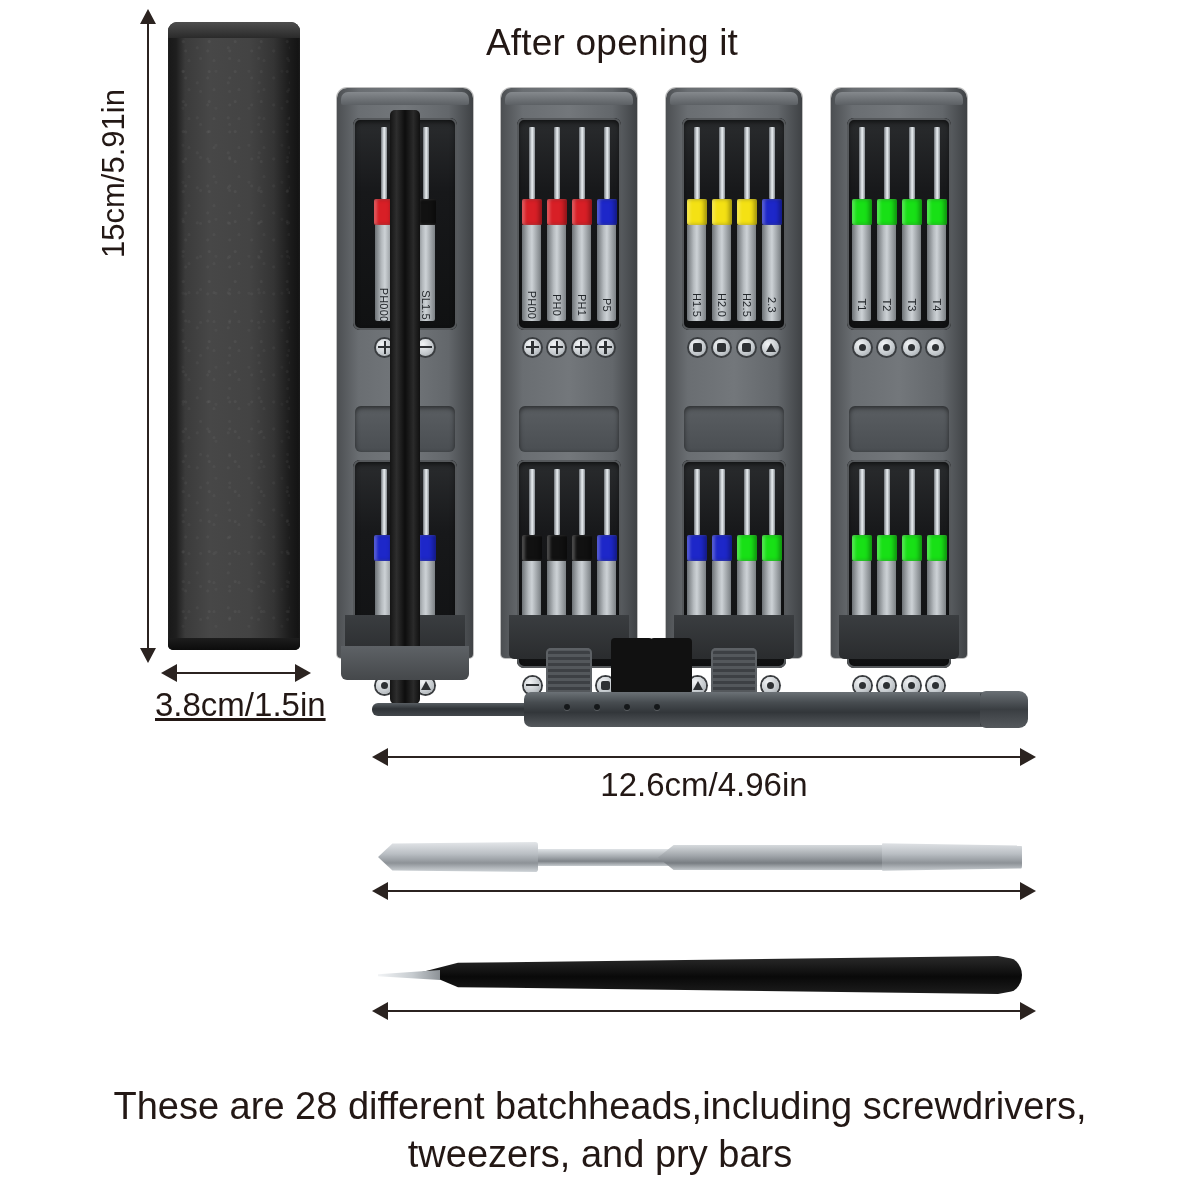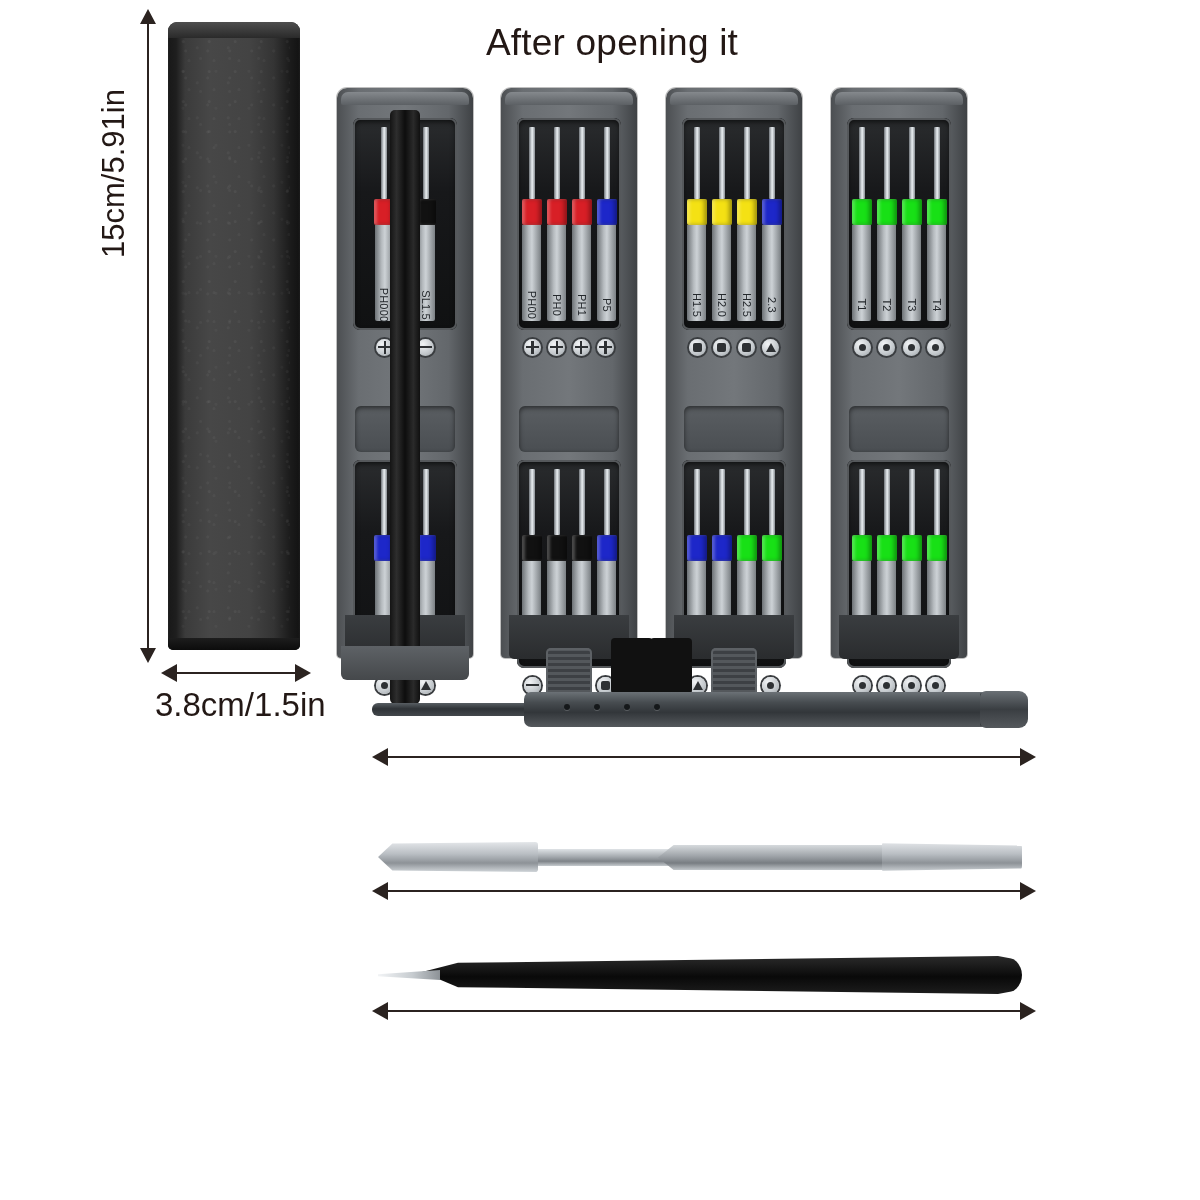--- a/index.html
+++ b/index.html
@@ -259,21 +259,21 @@
   </div>
 
   <div class="closed-case">
     <div class="case-grain"></div>
   </div>
 
   <div class="vdim"></div>
   <div class="vdim-label">15cm/5.91in</div>
 
   <div class="hdim" style="left:175px; top:672px; width:122px;"></div>
-  <div class="hdim-label" style="left:155px; top:686px; width:162px;">3.8cm/1.5in</div>
+  <div class="hdim-label" style="left:155px; top:686px; width:162px;text-decoration:underline;">3.8cm/1.5in</div>
 
   <div id="trays">
       <div class="tray" style="left: 337px;">
         <div class="tray-lip"></div>
         <div class="bay bay-top">
           <div class="bit">
             <div class="bit-tip" style="height:72px"></div>
             <div class="bit-band" style="background:#d81f26"></div>
             <div class="bit-shank" style="height:96px">
               <span class="bit-text">PH000</span>
@@ -620,30 +620,33 @@
     <div class="grip">
       <div class="hole" style="left:40px"></div>
       <div class="hole" style="left:70px"></div>
       <div class="hole" style="left:100px"></div>
       <div class="hole" style="left:130px"></div>
     </div>
     <div class="capline"></div>
     <div class="cap"></div>
   </div>
   <div class="hdim" style="left:386px; top:756px; width:636px;"></div>
+  <div class="hdim-label" style="left:386px; top:766px; width:636px;">12.6cm/4.96in</div>
 
   <div class="prybar">
     <div class="pry-mid"></div>
     <div class="pry-core"></div>
     <div class="pry-blade pry-left"></div>
     <div class="pry-blade pry-right"></div>
   </div>
   <div class="hdim" style="left:386px; top:890px; width:636px;"></div>
 
   <div class="tweezers">
     <div class="tw-body"></div>
     <div class="tw-tip"></div>
   </div>
   <div class="hdim" style="left:386px; top:1010px; width:636px;"></div>
 
   <div class="caption">
+    <div>These are 28 different batchheads,including screwdrivers,</div>
+    <div>tweezers, and pry bars</div>
   </div>
 </div>
 
 </body></html>

